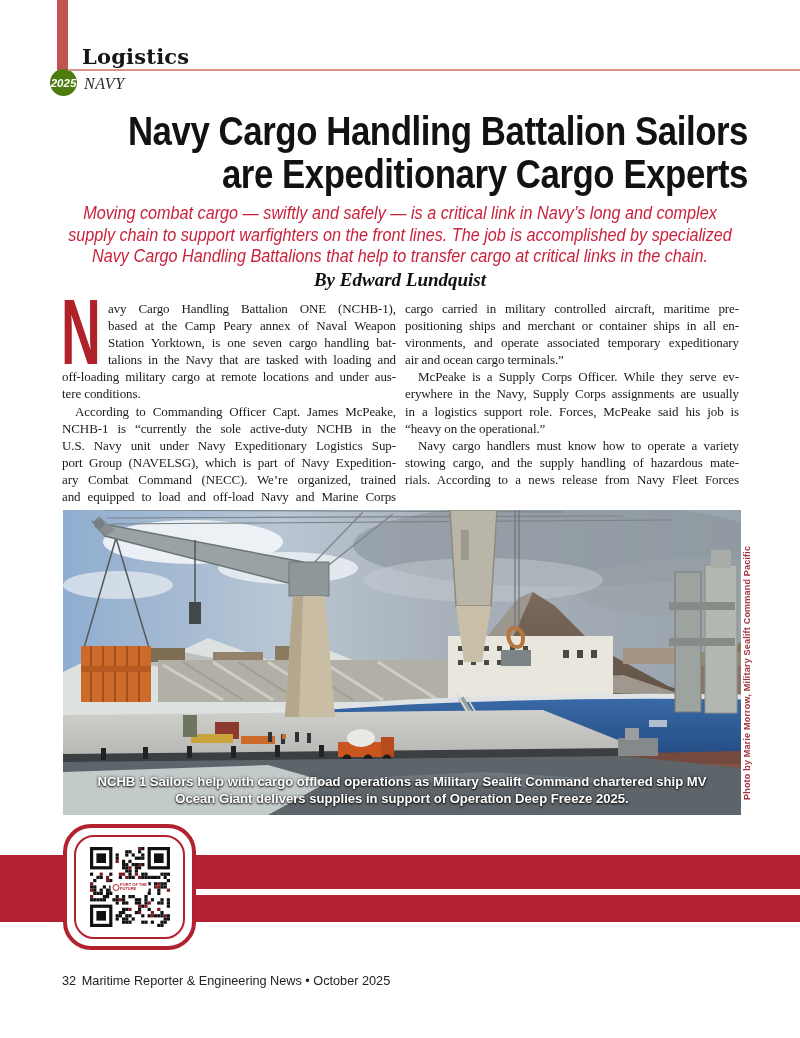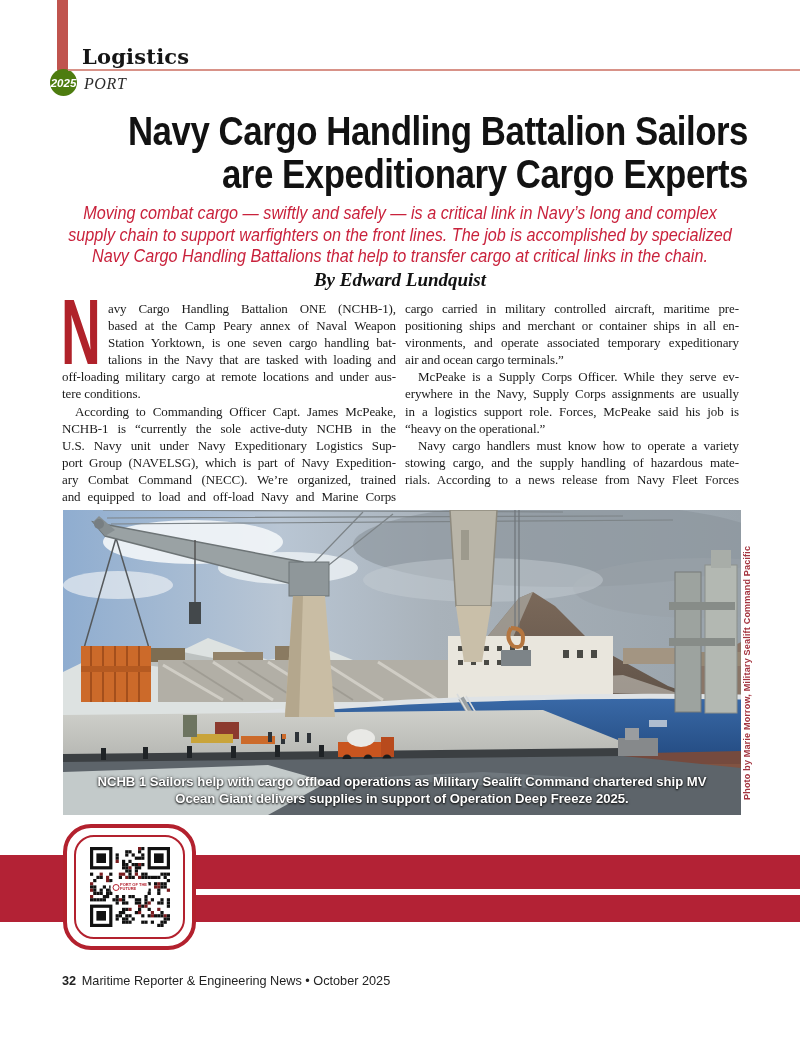--- a/index.html
+++ b/index.html
@@ -71,32 +71,32 @@
   .qr-logo { position:absolute; left:50%; top:50%; transform:translate(-50%,-50%);
     background:#fff; padding:1px 2px; display:flex; align-items:center; gap:1px;
     border-radius:2px; }
   .qr-logo .ring { width:7px; height:7px; border:1.5px solid #b3212e; border-radius:50%; flex:none; }
   .qr-logo .txt { font:bold 4px "Liberation Sans", sans-serif; color:#b3212e; line-height:4px; white-space:nowrap; }
 
   
   .footer { position:absolute; left:62px; top:973px;
     font-family:"Liberation Sans", sans-serif; font-size:13.5px; color:#222;
     transform:scaleX(0.94); transform-origin:0 50%; white-space:nowrap; }
-  .footer .pg { font-weight:bold; margin-right:6px; }
+  .footer .pg { font-weight:normal; margin-right:6px; }
 </style>
 </head>
 <body>
 
 <div class="page">
 
   <div class="top-bar"></div>
   <div class="year-circle">2025</div>
   <div class="section-rule"></div>
   <div class="section-title">Logistics</div>
-  <div class="kicker">PORT</div>
+  <div class="kicker">NAVY</div>
 
   <h1 class="headline">
     <span class="hl">Navy Cargo Handling Battalion Sailors</span>
     <span class="hl">are Expeditionary Cargo Experts</span>
   </h1>
 
   <div class="deck">
     <span class="dl">Moving combat cargo — swiftly and safely — is a critical link in Navy’s long and complex</span>
     <span class="dl">supply chain to support warfighters on the front lines. The job is accomplished by specialized</span>
     <span class="dl">Navy Cargo Handling Battalions that help to transfer cargo at critical links in the chain.</span>

